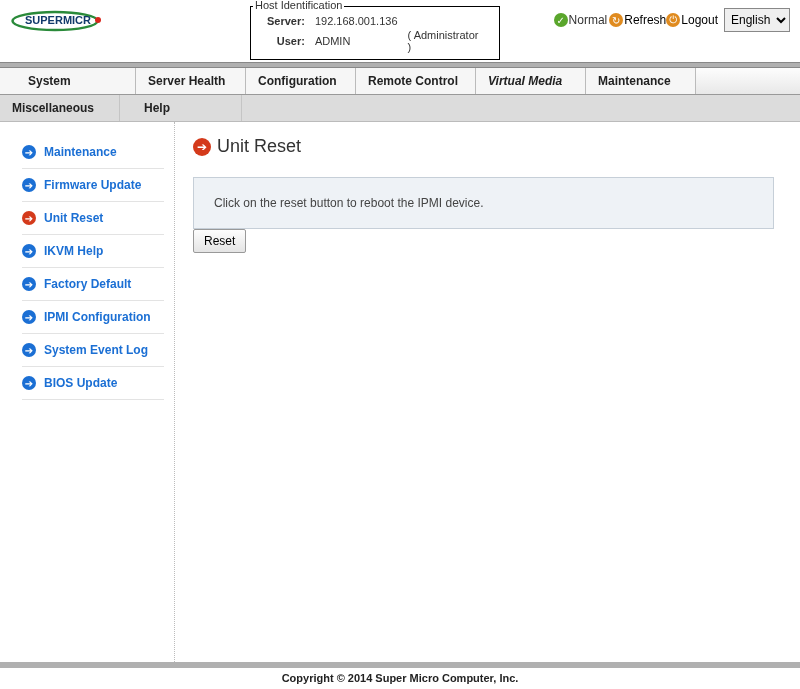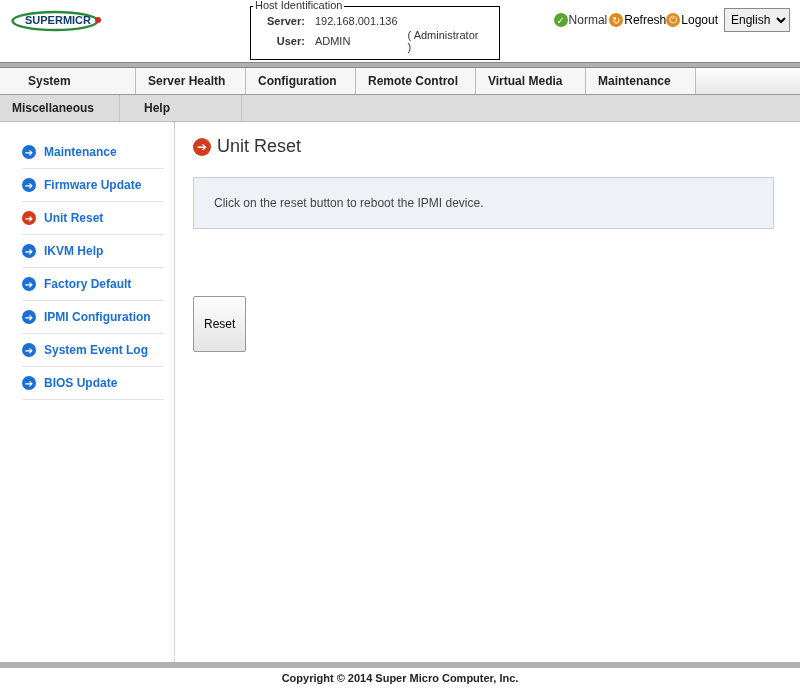--- a/index.html
+++ b/index.html
@@ -56,21 +56,21 @@
     font-weight:bold;
     font-size:12px;
     cursor:pointer;
     flex:0 0 auto;
     color:#222;
   }
   .menu .item.sys { width:120px;margin-left:16px; }
   .menu .item.sh { width:110px; }
   .menu .item.cfg { width:110px; }
   .menu .item.rc { width:120px; }
-  .menu .item.vm { width:110px; }
+  .menu .item.vm { width:110px;font-style:italic; }
   .menu .item.mn { width:110px; }
   .menu .spacer { flex:1; background:linear-gradient(#fdfdfd,#e8e8e8); }
   .menu2 { display:flex; background:#dcdcdc; border-bottom:1px solid #bbb;gap:12px;}
   .menu2 .item {
     padding:6px 12px;
     border-right:1px solid #c5c5c5;
     font-weight:bold;
     font-size:12px;
     cursor:pointer;
     color:#222;
@@ -99,30 +99,28 @@
   .main { flex:1; padding:14px 26px 0 18px; }
   .page-title { display:flex; align-items:center; margin-bottom:20px; }
   .page-title .arrow { width:18px; height:18px; border-radius:50%; background:#d43a1b; color:#fff; display:inline-flex; align-items:center; justify-content:center; font-size:12px; margin-right:6px;}
   .page-title h2 { font-size:18px; font-weight:normal; color:#333; }
   .info-box {
     background:#eef2f6;
     border:1px solid #c6cfd8;
     padding:18px 20px;
     font-size:12px;
     color:#444;
-    margin-bottom:30px;
   }
   .reset-btn {
     background:linear-gradient(#fdfdfd,#e4e4e4);
     border:1px solid #999;
-    padding:20px 10px;
+    padding:4px 10px;
     font-size:12px;
     cursor:pointer;
     border-radius:2px;
-    margin-top:37px;
   }
   .footer-bar { background:#b0b0b0; height:6px; }
   .footer { text-align:center; font-size:11px; font-weight:bold; color:#222; padding:4px 0 2px 0; }
 </style>
 </head>
 <body>
 
 <div class="header">
   <div class="logo">
     <svg viewBox="0 0 220 60">

